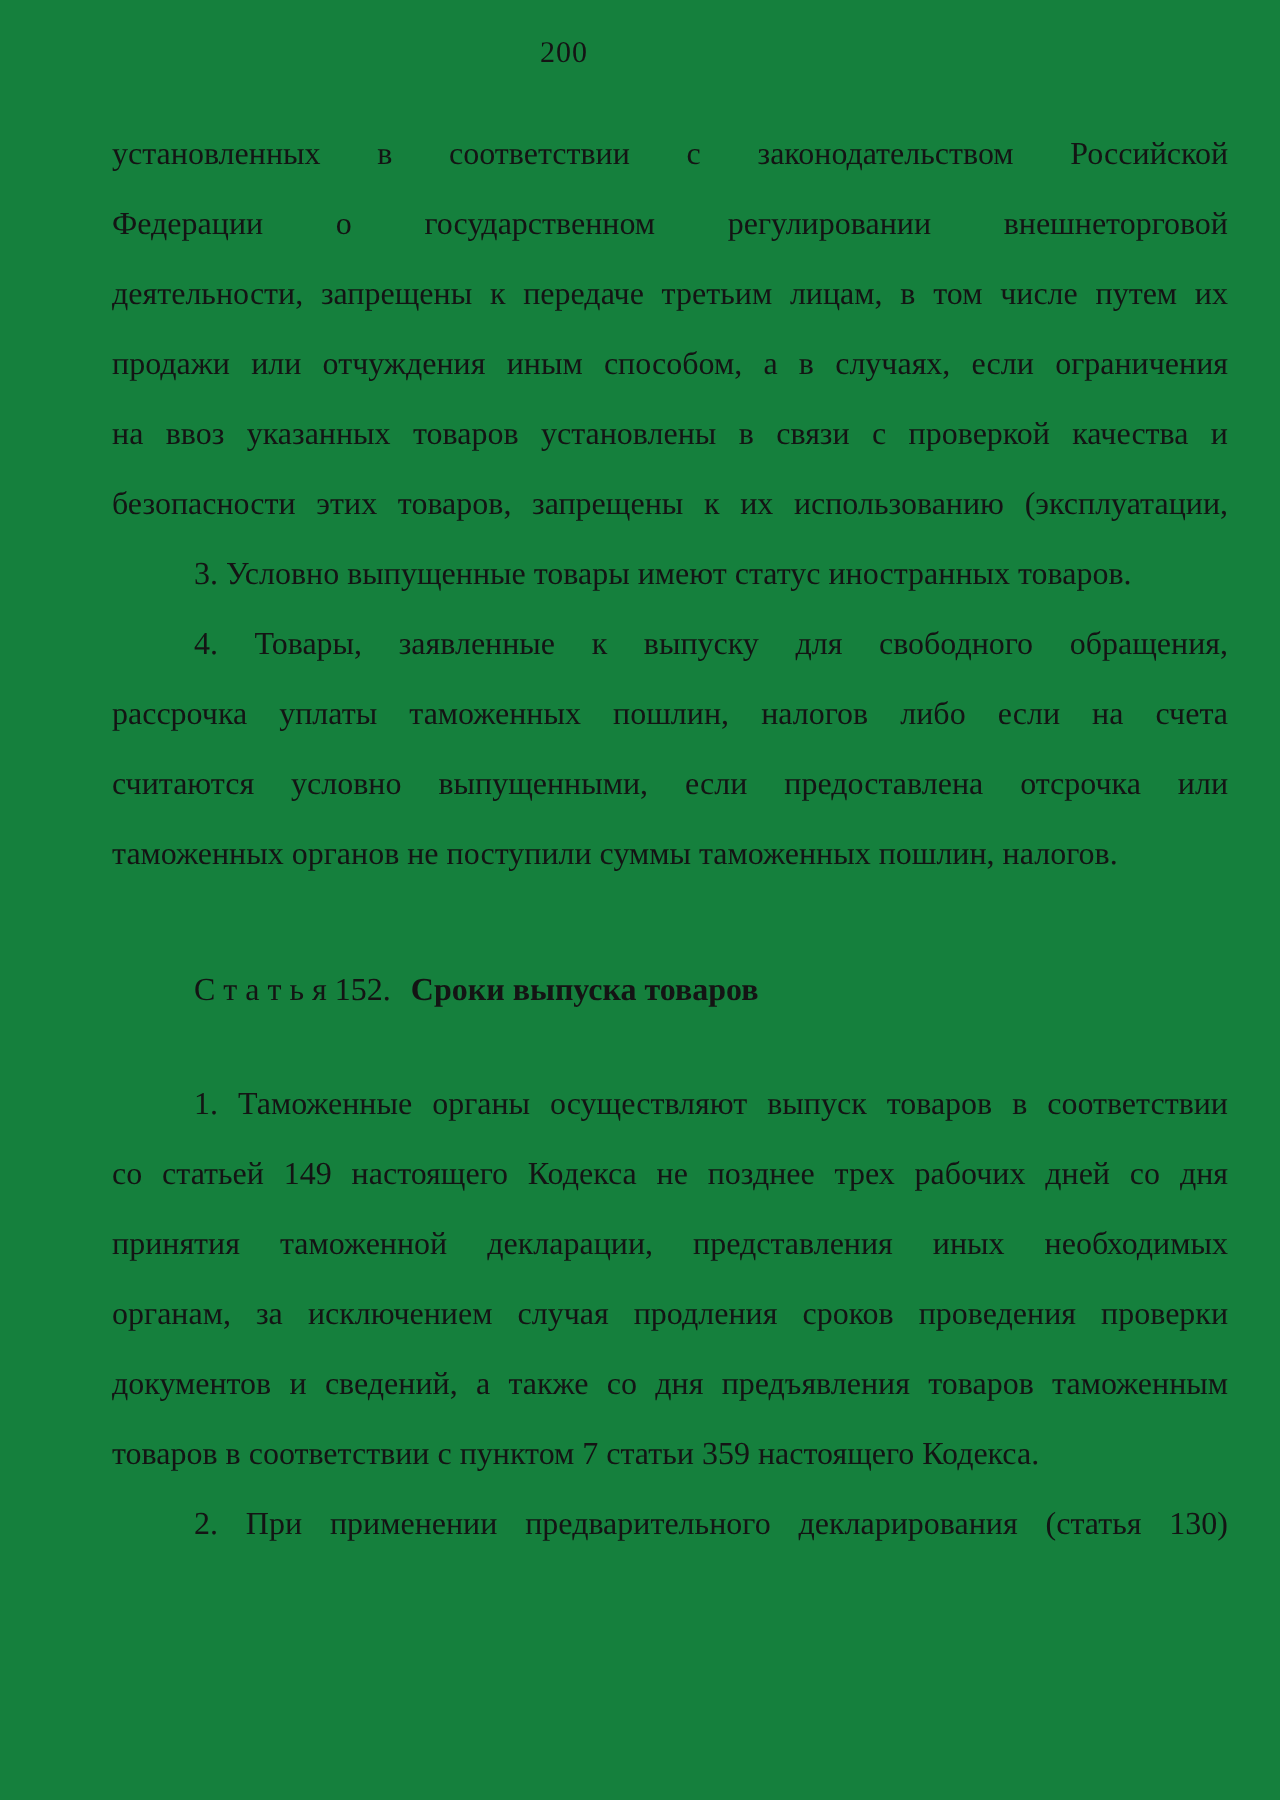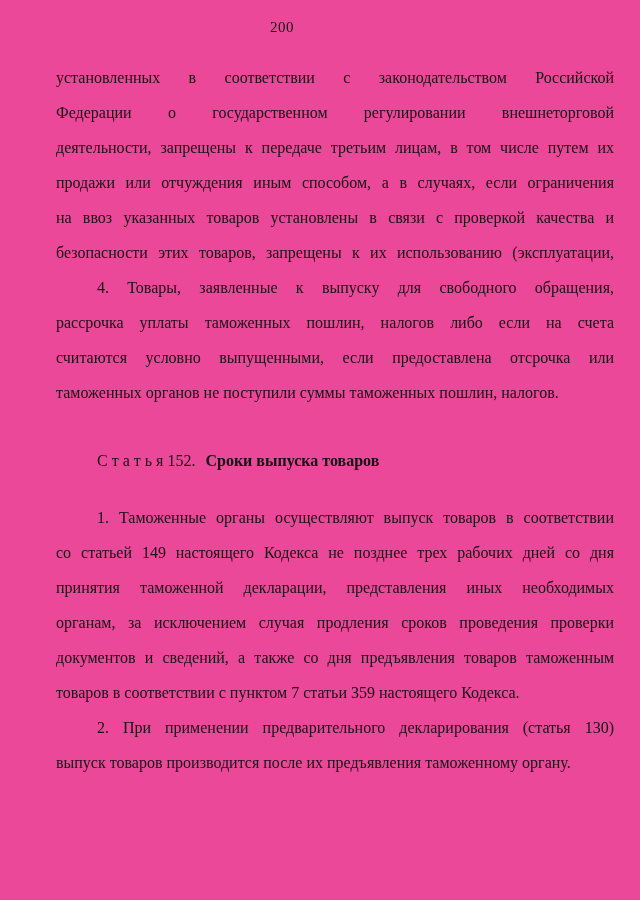--- a/index.html
+++ b/index.html
@@ -4,21 +4,21 @@
 <style>
   html, body {
     margin: 0;
     padding: 0;
     background: #ffffff;
   }
   .page {
     position: relative;
     width: 640px;
     height: 900px;
-    background: #ec4899;
+    background: #15803d;
     overflow: hidden;
     font-family: "Liberation Serif", "DejaVu Serif", serif;
     color: #141414;
   }
   .page-number {
     position: absolute;
     top: 20px;
     left: 270px;
     font-size: 15px;
     line-height: 1;
@@ -67,20 +67,23 @@
     <div id="section1">
         <div class="paragraph">
           <div class="line justified">установленных в соответствии с законодательством Российской</div>
           <div class="line justified">Федерации о государственном регулировании внешнеторговой</div>
           <div class="line justified">деятельности, запрещены к передаче третьим лицам, в том числе путем их</div>
           <div class="line justified">продажи или отчуждения иным способом, а в случаях, если ограничения</div>
           <div class="line justified">на ввоз указанных товаров установлены в связи с проверкой качества и</div>
           <div class="line justified">безопасности этих товаров, запрещены к их использованию (эксплуатации,</div>
         </div>
         <div class="paragraph">
+          <div class="line indented">3. Условно выпущенные товары имеют статус иностранных товаров.</div>
+        </div>
+        <div class="paragraph">
           <div class="line justified indented">4. Товары, заявленные к выпуску для свободного обращения,</div>
           <div class="line justified">рассрочка уплаты таможенных пошлин, налогов либо если на счета</div>
           <div class="line justified">считаются условно выпущенными, если предоставлена отсрочка или</div>
           <div class="line">таможенных органов не поступили суммы таможенных пошлин, налогов.</div>
         </div>
       </div>
 
     <div class="article-heading">
       <span class="heading-label">С т а т ь я  152.</span><span class="heading-title">Сроки выпуска товаров</span>
     </div>
@@ -89,17 +92,16 @@
         <div class="paragraph">
           <div class="line justified indented">1. Таможенные органы осуществляют выпуск товаров в соответствии</div>
           <div class="line justified">со статьей 149 настоящего Кодекса не позднее трех рабочих дней со дня</div>
           <div class="line justified">принятия таможенной декларации, представления иных необходимых</div>
           <div class="line justified">органам, за исключением случая продления сроков проведения проверки</div>
           <div class="line justified">документов и сведений, а также со дня предъявления товаров таможенным</div>
           <div class="line">товаров в соответствии с пунктом 7 статьи 359 настоящего Кодекса.</div>
         </div>
         <div class="paragraph">
           <div class="line justified indented">2. При применении предварительного декларирования (статья 130)</div>
-          <div class="line">выпуск товаров производится после их предъявления таможенному органу.</div>
         </div>
       </div>
   </div>
 </div>
 
 </body></html>

